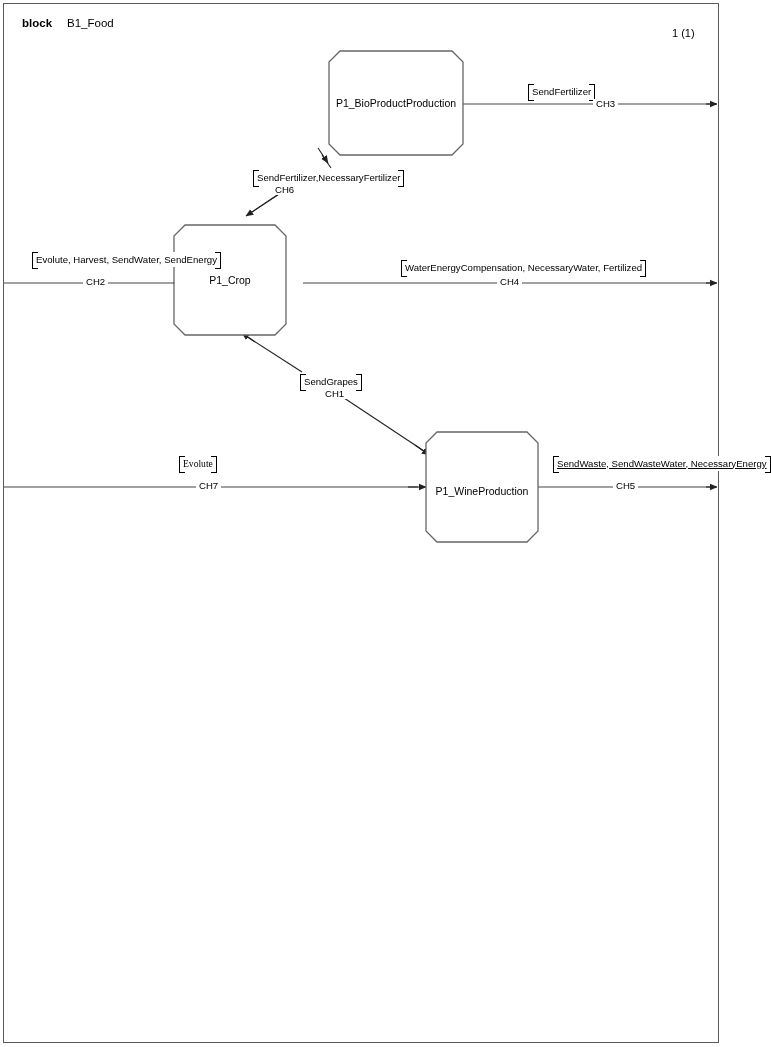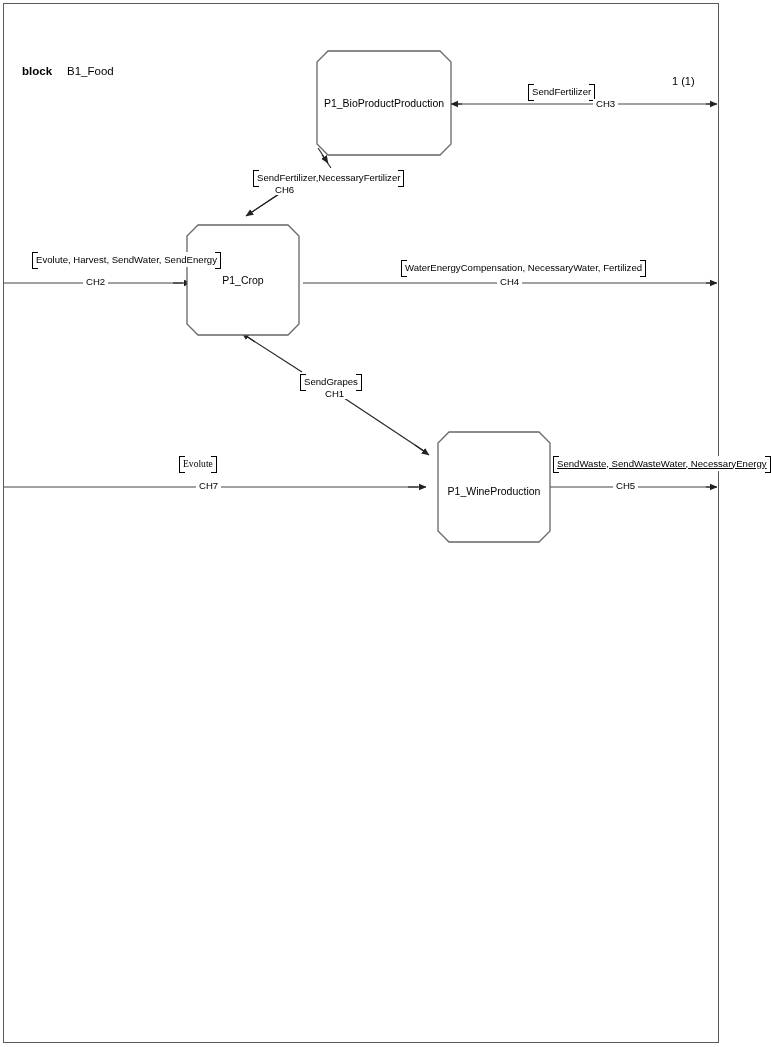--- a/index.html
+++ b/index.html
@@ -32,21 +32,20 @@
     box-sizing: border-box;
     background: #ffffff;
   }
 
   
   .hdr {
     position: absolute;
     font-size: 11.5px;
     white-space: nowrap;
     line-height: 1;
-    margin-top: 48px;
   }
   .hdr-kw {
     left: 22px;
     top: 18px;
     font-weight: bold;
   }
   .hdr-name {
     left: 67px;
     top: 18px;
   }
@@ -184,35 +183,35 @@
       <line x1="4" y1="487" x2="418" y2="487" stroke="#444" stroke-width="1.1"></line>
       <path d="M 408 487 L 426 487" stroke="#222" stroke-width="1.1" marker-end="url(#ah)"></path>
     </g>
 
     <g>
       <line x1="538" y1="487" x2="716" y2="487" stroke="#444" stroke-width="1.1"></line>
       <path d="M 706 487 L 717 487" stroke="#222" stroke-width="1.1" marker-end="url(#ah)"></path>
     </g>
   </svg>
 
-  <div class="block" style="left:316px; top:50px; width:136px; height:106px;">
+  <div class="block" style="left:328px; top:50px; width:136px; height:106px;">
     <svg width="136" height="106" viewBox="0 0 136 106" xmlns="http://www.w3.org/2000/svg">
       <polygon points="12,1 124,1 135,12 135,94 124,105 12,105 1,94 1,12" fill="#ffffff" stroke="#666666" stroke-width="1.3"></polygon>
     </svg>
     <div class="block-label">P1_BioProductProduction</div>
   </div>
 
-  <div class="block" style="left:186px; top:224px; width:114px; height:112px;">
+  <div class="block" style="left:173px; top:224px; width:114px; height:112px;">
     <svg width="114" height="112" viewBox="0 0 114 112" xmlns="http://www.w3.org/2000/svg">
       <polygon points="12,1 102,1 113,12 113,100 102,111 12,111 1,100 1,12" fill="#ffffff" stroke="#666666" stroke-width="1.3"></polygon>
     </svg>
     <div class="block-label">P1_Crop</div>
   </div>
 
-  <div class="block" style="left:425px; top:431px; width:114px; height:120px;margin-left:12px;">
+  <div class="block" style="left:425px; top:431px; width:114px; height:120px;">
     <svg width="114" height="112" viewBox="0 0 114 112" xmlns="http://www.w3.org/2000/svg">
       <polygon points="12,1 102,1 113,12 113,100 102,111 12,111 1,100 1,12" fill="#ffffff" stroke="#666666" stroke-width="1.3"></polygon>
     </svg>
     <div class="block-label">P1_WineProduction</div>
   </div>
 
   <div class="siglabel" style="left:528px; top:84px;">SendFertilizer</div>
   <div class="chname" style="left:563px; top:99px;margin-left:30px;">CH3</div>
 
   <div class="siglabel" style="left:253px; top:170px;">SendFertilizer,NecessaryFertilizer</div>

